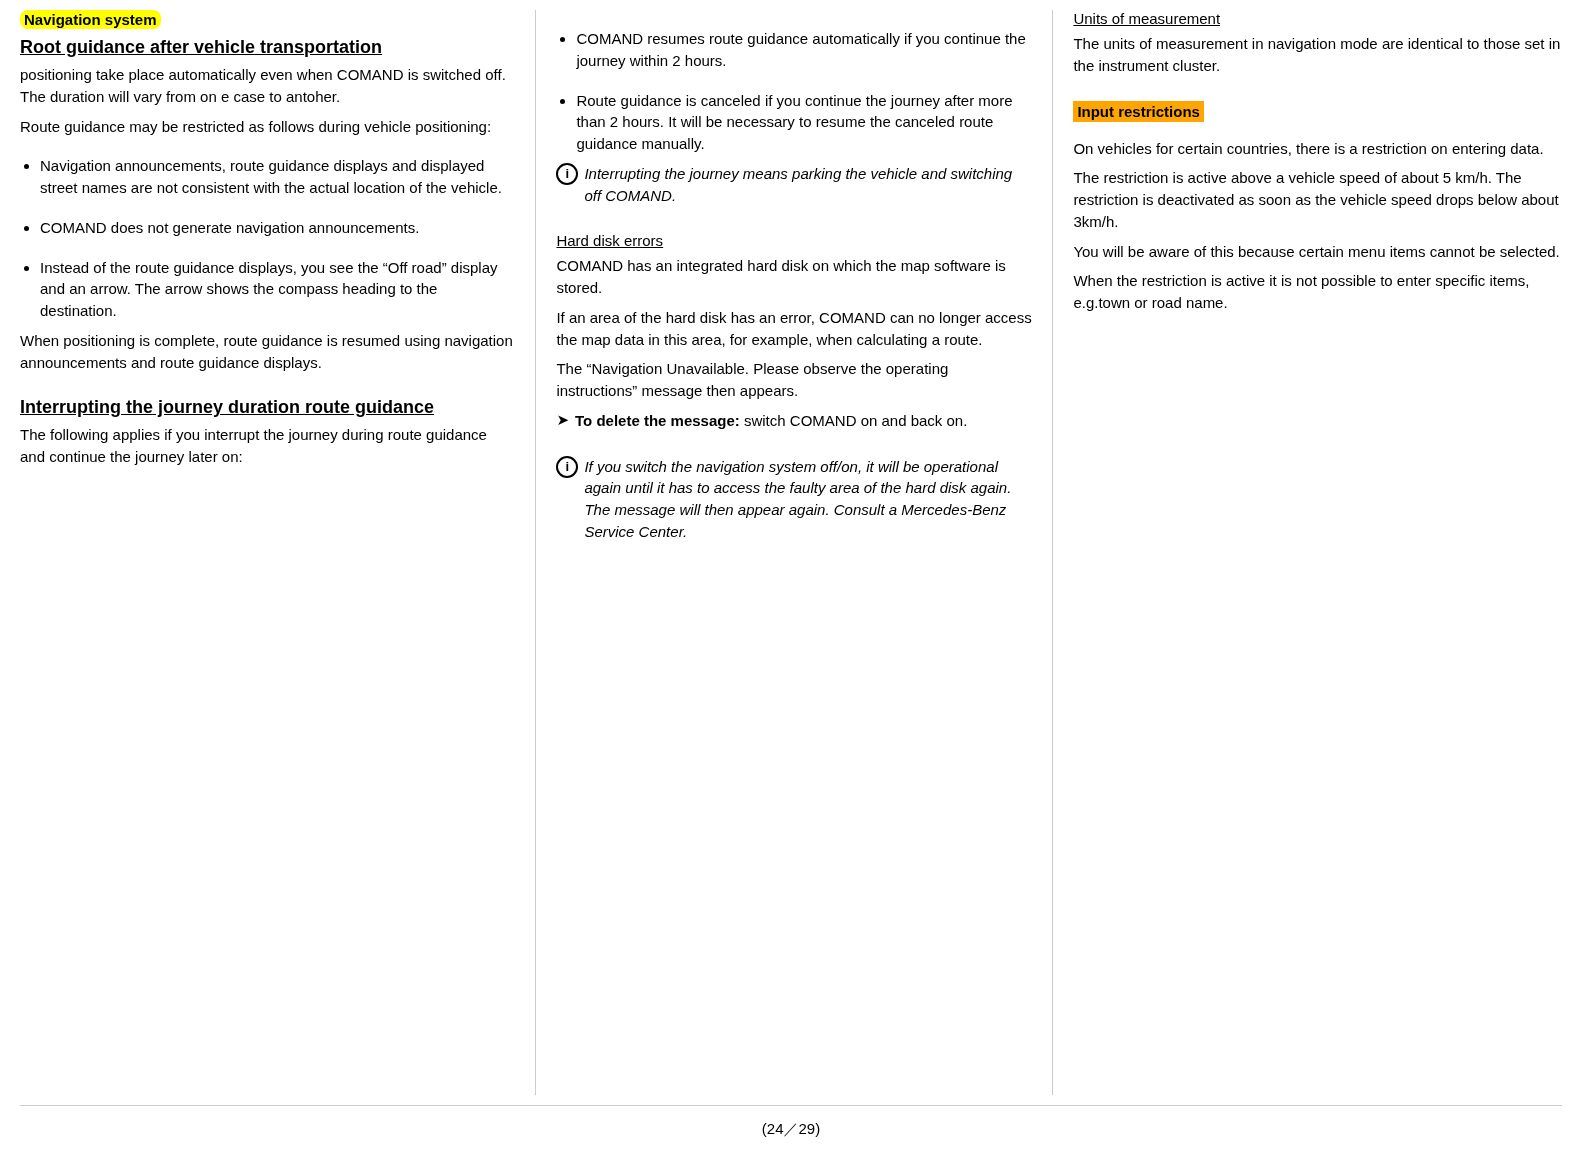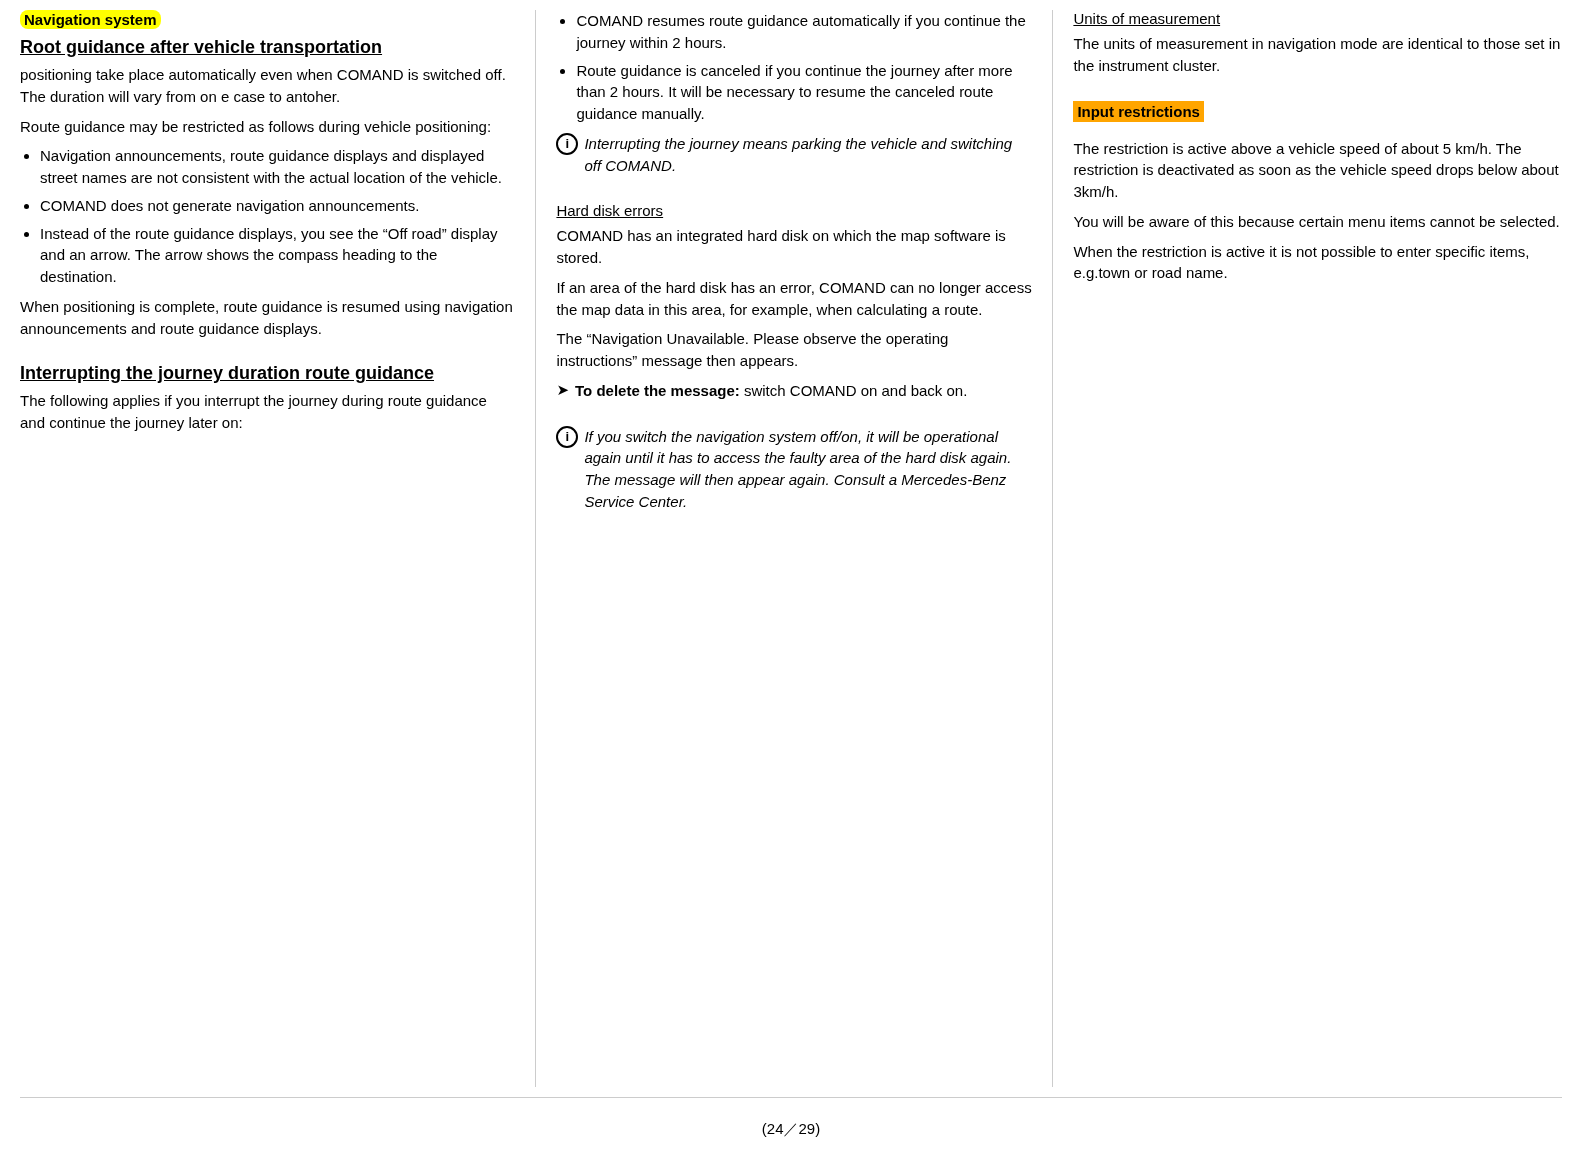--- a/index.html
+++ b/index.html
@@ -78,20 +78,21 @@
       margin-bottom: 8px;
     }
     ul {
       margin: 0 0 8px 0;
       padding-left: 20px;
     }
     ul li {
       font-size: 15px;
       line-height: 1.45;
       margin-bottom: 6px;
+      margin-top: 18px;
     }
     .info-block {
       display: flex;
       flex-direction: row;
       align-items: flex-start;
       margin-bottom: 10px;
       gap: 6px;
     }
     .info-icon {
       width: 22px;
@@ -126,21 +127,21 @@
     .arrow-text {
       font-size: 15px;
       line-height: 1.45;
     }
     .arrow-text strong {
       font-weight: bold;
     }
     .page-footer {
       text-align: center;
       font-size: 15px;
-      padding-top: 22px;
+      padding-top: 14px;
       border-top: 1px solid #ccc;
       margin-top: 10px;
     }
     .spacer {
       height: 10px;
     }
     .spacer-lg {
       height: 16px;
     }
   </style>
@@ -215,20 +216,21 @@
       <span class="section-heading-plain-underline">Units of measurement</span>
 
       <p>The units of measurement in navigation mode are identical to those set in the instrument cluster.</p>
 
       <div class="spacer-lg"></div>
 
       <span class="section-heading-highlight">Input restrictions</span>
 
       <div class="spacer"></div>
 
+      <p>On vehicles for certain countries, there is a restriction on entering data.</p>
       <p>The restriction is active above a vehicle speed of about 5 km/h. The restriction is deactivated as soon as the vehicle speed drops below about 3km/h.</p>
       <p>You will be aware of this because certain menu items cannot be selected.</p>
       <p>When the restriction is active it is not possible to enter specific items, e.g.town or road name.</p>
     </div>
 
   </div>
 
   <div class="page-footer">
     <span>(24／29)</span>
   </div>

